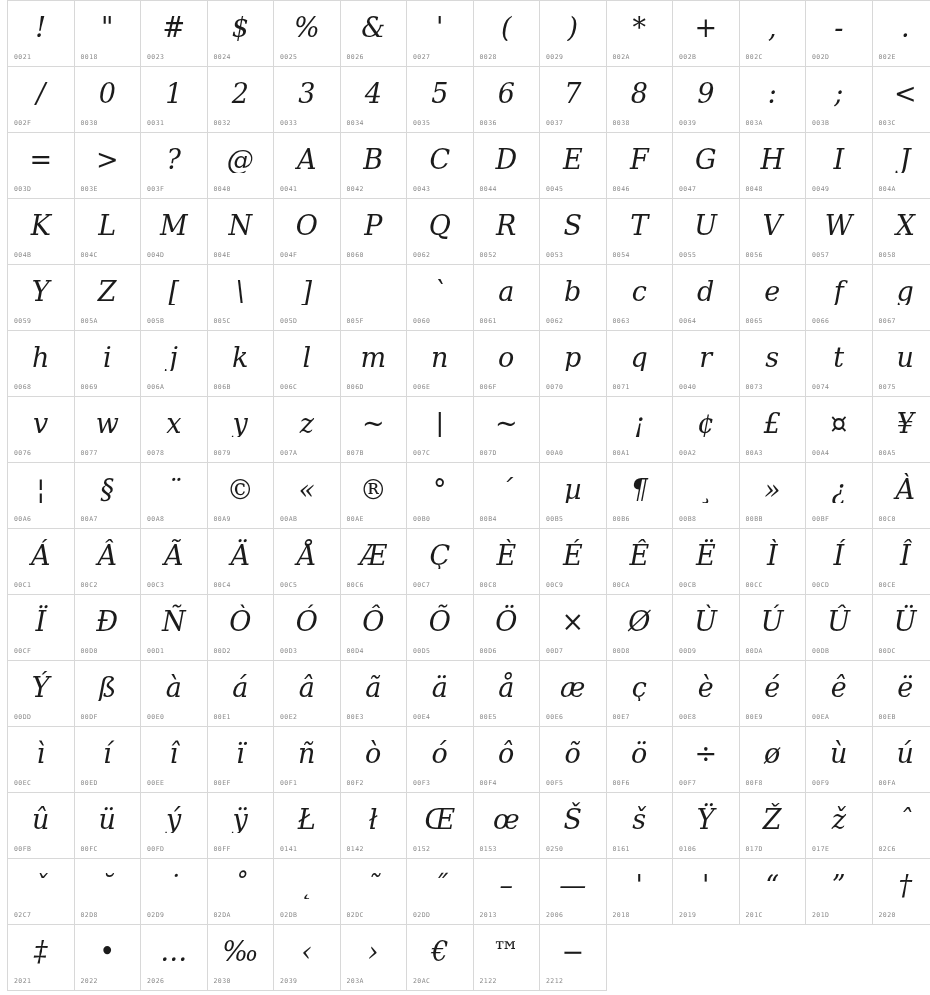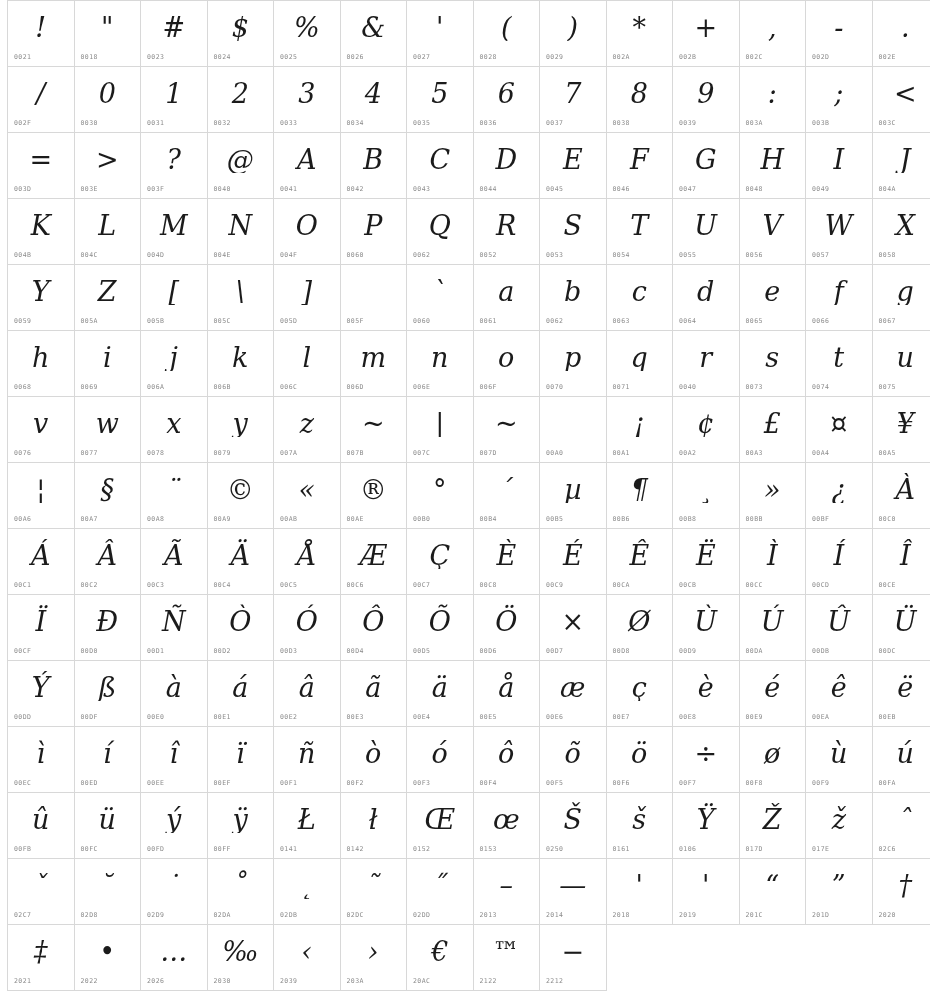--- a/index.html
+++ b/index.html
@@ -846,21 +846,21 @@
         <td>
           <span class="glyph">˝</span>
           <span class="code">02DD</span>
         </td>
         <td>
           <span class="glyph">–</span>
           <span class="code">2013</span>
         </td>
         <td>
           <span class="glyph">—</span>
-          <span class="code">2014</span>
+          <span class="code">2006</span>
         </td>
         <td>
           <span class="glyph">'</span>
           <span class="code">2018</span>
         </td>
         <td>
           <span class="glyph">'</span>
           <span class="code">2019</span>
         </td>
         <td>

